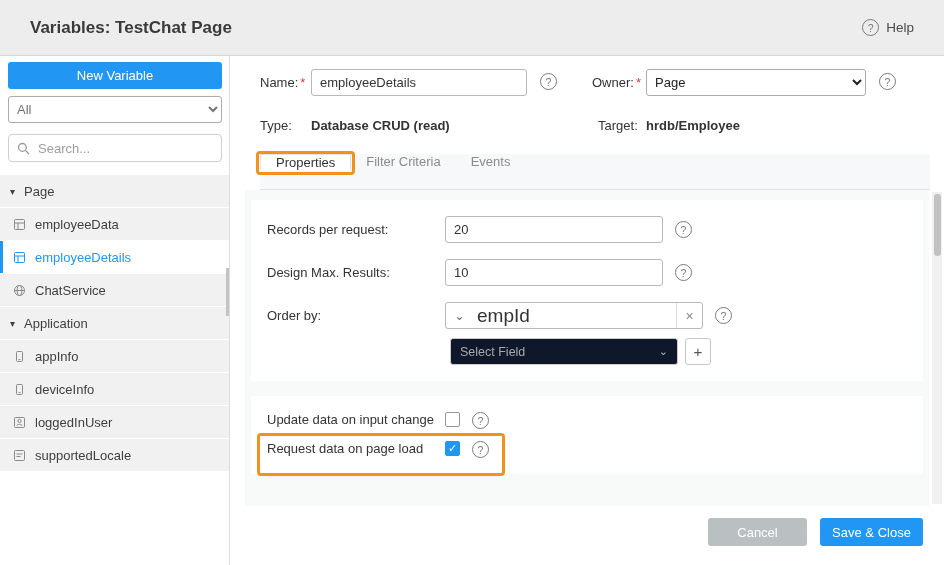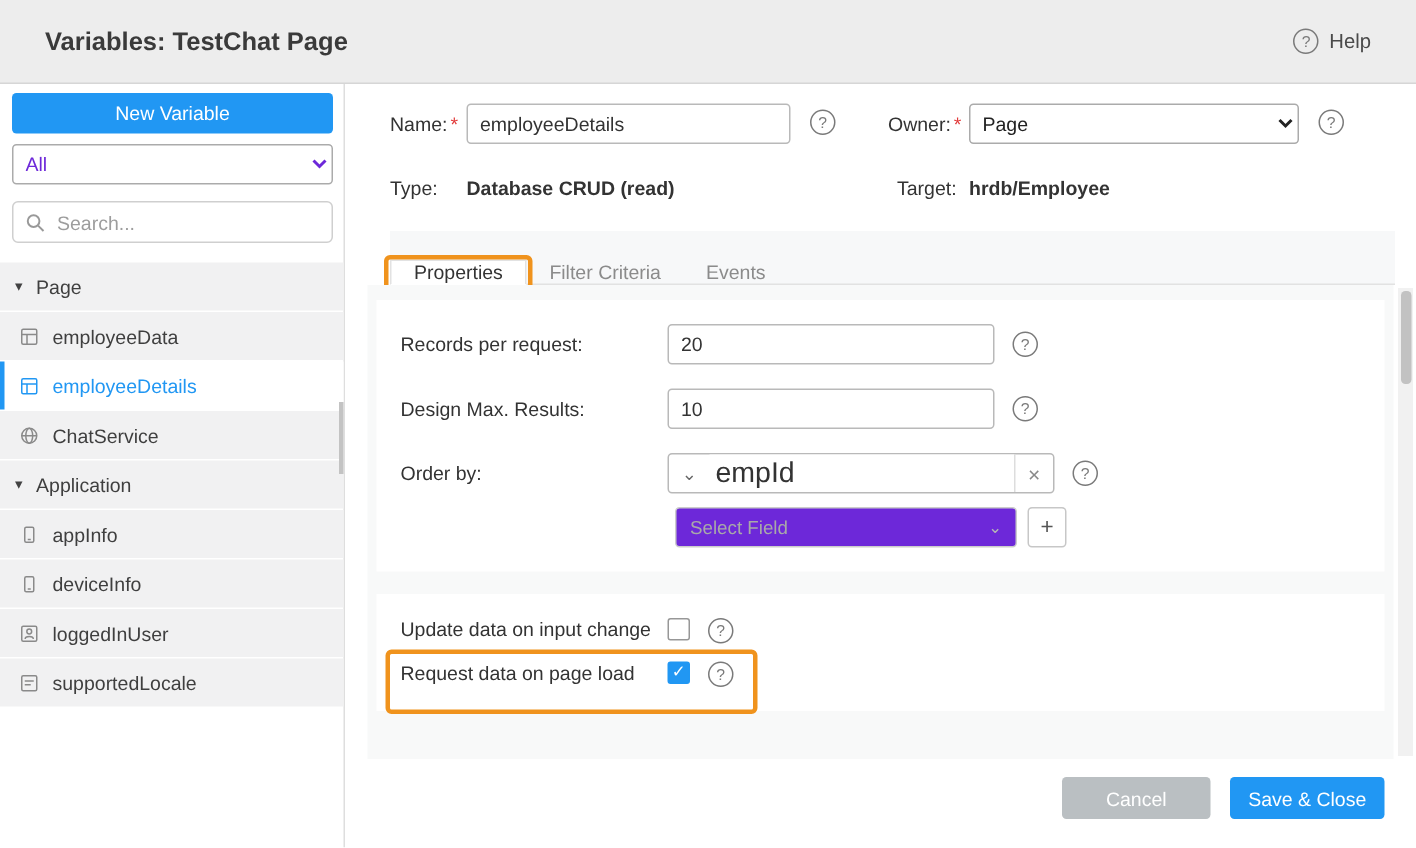--- a/index.html
+++ b/index.html
@@ -31,21 +31,21 @@
     background:#fff; border-right:1px solid #dedede;
   }
   .btn-new {
     display:block; margin:6px 8px 0; width:214px; height:27px;
     background:#2197f3; color:#fff; border:none; border-radius:3px;
     font-size:13px; font-family:inherit; cursor:pointer;
   }
   .filter-select {
     display:block; margin:7px 8px 0; width:214px; height:27px;
     border:1px solid #ababab; border-radius:3px; font-size:13px;
-    font-family:inherit; padding:0 4px; background:#fff; color:#6d28d9;
+    font-family:inherit; padding:0 4px; background:#fff; color:#737373;
   }
   .search-box {
     margin:11px 8px 0; width:214px; height:28px;
     border:1px solid #cfcfcf; border-radius:4px; background:#fff;
     display:flex; align-items:center; gap:6px; padding:0 8px;
   }
   .search-box input {
     border:none; outline:none; width:100%; font-size:13px;
     font-family:inherit; color:#333; background:transparent;
   }
@@ -91,21 +91,21 @@
   .help-owner { position:absolute; left:648px; top:17px; }
   .lbl-type   { left:29px;  top:62px; }
   .val-type   { left:80px;  top:62px; }
   .lbl-target { left:367px; top:62px; }
   .val-target { left:415px; top:62px; }
 
   
   .tabs {
     position:absolute; left:29px; top:98px; width:670px; height:36px;
     background:#f7f8f9; border-bottom:1px solid #e2e2e2;
-    display:flex; align-items:flex-end;
+    display:flex; align-items:flex-start;
   }
   .tab {
     padding:0 15px; display:flex; align-items:center;
     font-size:13px; color:#8b8b8b; cursor:pointer; position:relative;
   }
   .tab.active {
     background:#fff; color:#333;
     border:1px solid #e2e2e2; border-bottom:1px solid #fff; margin-bottom:-1px;
   }
   .tab-annotation {
@@ -139,21 +139,21 @@
     flex:1; border:none; outline:none; min-width:0;
     font-size:19px; font-family:inherit; color:#333; padding:0 4px;
   }
   .ob-clear {
     width:26px; border-left:1px solid #ddd; display:flex; align-items:center;
     justify-content:center; color:#8a8a8a; font-size:14px; cursor:pointer;
   }
   .sf-row { margin-left:183px; margin-bottom:0; }
   .sf-select {
     width:228px; height:27px; border:1px solid #ccc; border-radius:3px;
-    background:#6d28d9; color:#a9a9a9; font-size:12.5px;
+    background:#0f172a; color:#a9a9a9; font-size:12.5px;
     display:flex; align-items:center; justify-content:space-between;
     padding:0 9px; cursor:pointer;
   }
   .sf-chev { color:#b5b5b5; font-size:11px; }
   .add-btn {
     width:26px; height:27px; margin-left:7px; border:1px solid #c7c7c7;
     border-radius:3px; background:#fff; color:#555; font-size:15px;
     font-family:inherit; cursor:pointer; line-height:1;
   }
 

